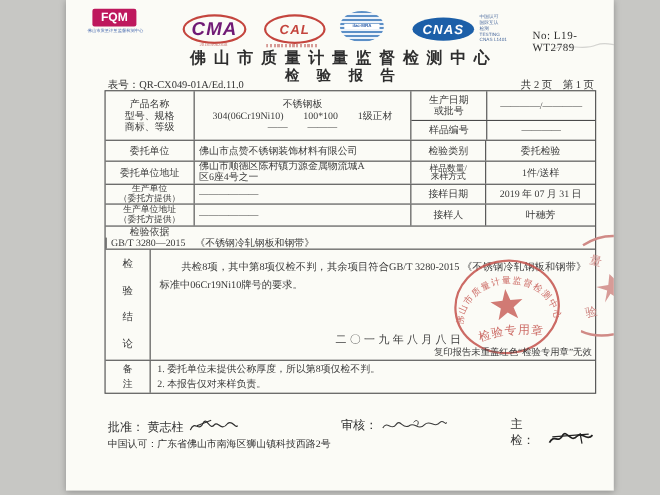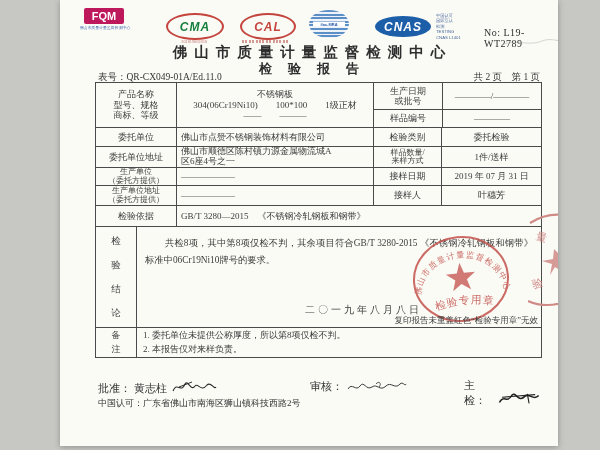--- a/index.html
+++ b/index.html
@@ -9,21 +9,21 @@
   .abs{position:absolute;}
   .pre{white-space:pre-line;}
   
   .fqm-box{left:24px;top:8px;width:40px;height:16px;background:#be185d;color:#fff;
     font-family:"Liberation Sans",sans-serif;font-weight:bold;font-size:11px;
     display:flex;align-items:center;justify-content:center;border-radius:2px;}
   .fqm-cap{left:10px;top:25px;width:70px;text-align:center;color:#4a6cb0;font-size:5px;
     transform:scale(.78);transform-origin:center top;font-family:"Liberation Sans",sans-serif;}
   .oval{border-radius:50%;display:flex;align-items:center;justify-content:center;
     font-family:"Liberation Sans",sans-serif;font-weight:bold;font-style:italic;}
-  .cma{left:106px;top:13px;width:54px;height:23px;border:2.5px solid #c4453e;color:#15803d;font-size:12px;letter-spacing:1px;}
+  .cma{left:106px;top:13px;width:54px;height:23px;border:2.5px solid #c4453e;color:#701a75;font-size:17px;letter-spacing:1px;}
   .cma-num{left:104px;top:39px;width:60px;text-align:center;color:#c4746e;font-size:5px;transform:scale(.85);}
   .cal{left:180px;top:13px;width:52px;height:23px;border:2.5px solid #c4453e;color:#c4453e;font-size:12px;letter-spacing:1px;}
   .cal-cap{left:182px;top:40px;width:48px;height:3px;
     background:repeating-linear-gradient(90deg,#d69a95 0 2px,transparent 2px 3.4px);}
   .ilac{left:249px;top:10px;width:40px;height:28px;border-radius:50%;overflow:hidden;
     background:repeating-linear-gradient(180deg,#5c8fc6 0 2px,#eef3fa 2px 3.6px);
     display:flex;align-items:center;justify-content:center;}
   .ilac-band{background:#ffffff;width:100%;text-align:center;font-size:5px;color:#2a5caa;
     font-family:"Liberation Sans",sans-serif;font-weight:bold;transform:scale(.8);}
   .cnas{left:315px;top:16px;width:56px;height:21px;background:#1c5fa8;color:#fff;font-size:12px;letter-spacing:1px;}
@@ -42,21 +42,21 @@
   .cell{box-sizing:border-box;overflow:hidden;display:flex;align-items:center;justify-content:center;
     text-align:center;line-height:1.15;}
   .cell + .cell, .rcol{border-left:1px solid #4a4a4a;}
   .w80{width:80px;flex:none;}
   .w197{width:197px;flex:none;}
   .w68{width:68px;flex:none;}
   .w40{width:40px;flex:none;}
   .grow{flex:1;}
   .leftal{justify-content:flex-start;text-align:left;padding-left:4px;}
   .r1{height:44px;} .r2{height:18px;} .r3{height:20px;} .r4{height:17px;} .r5{height:19px;}
-  .r6{height:21px;} .r7{height:20px;} .r8{height:100px;} .r9{height:29px;}
+  .r6{height:21px;} .r7{height:20px;flex-direction:column;} .r8{height:100px;} .r9{height:29px;}
   .rcol{flex:1;display:flex;flex-direction:column;border-left:1px solid #4a4a4a;}
   .subrow{display:flex;flex:none;}
   .subrow + .subrow{border-top:1px solid #4a4a4a;}
   .sub1{height:26px;} .sub2{height:17px;}
   .subrow .cell:first-child{border-left:none;}
   .smalllab{font-size:8px;line-height:1.05;}
   .vlab{font-size:9.5px;line-height:2.55;}
   .conc{position:relative;flex:1;text-align:left;}
   .conc-text{position:absolute;left:8px;right:8px;top:8px;font-size:9.3px;line-height:1.8;
     text-indent:20px;text-align:justify;color:#3b3b3b;}

